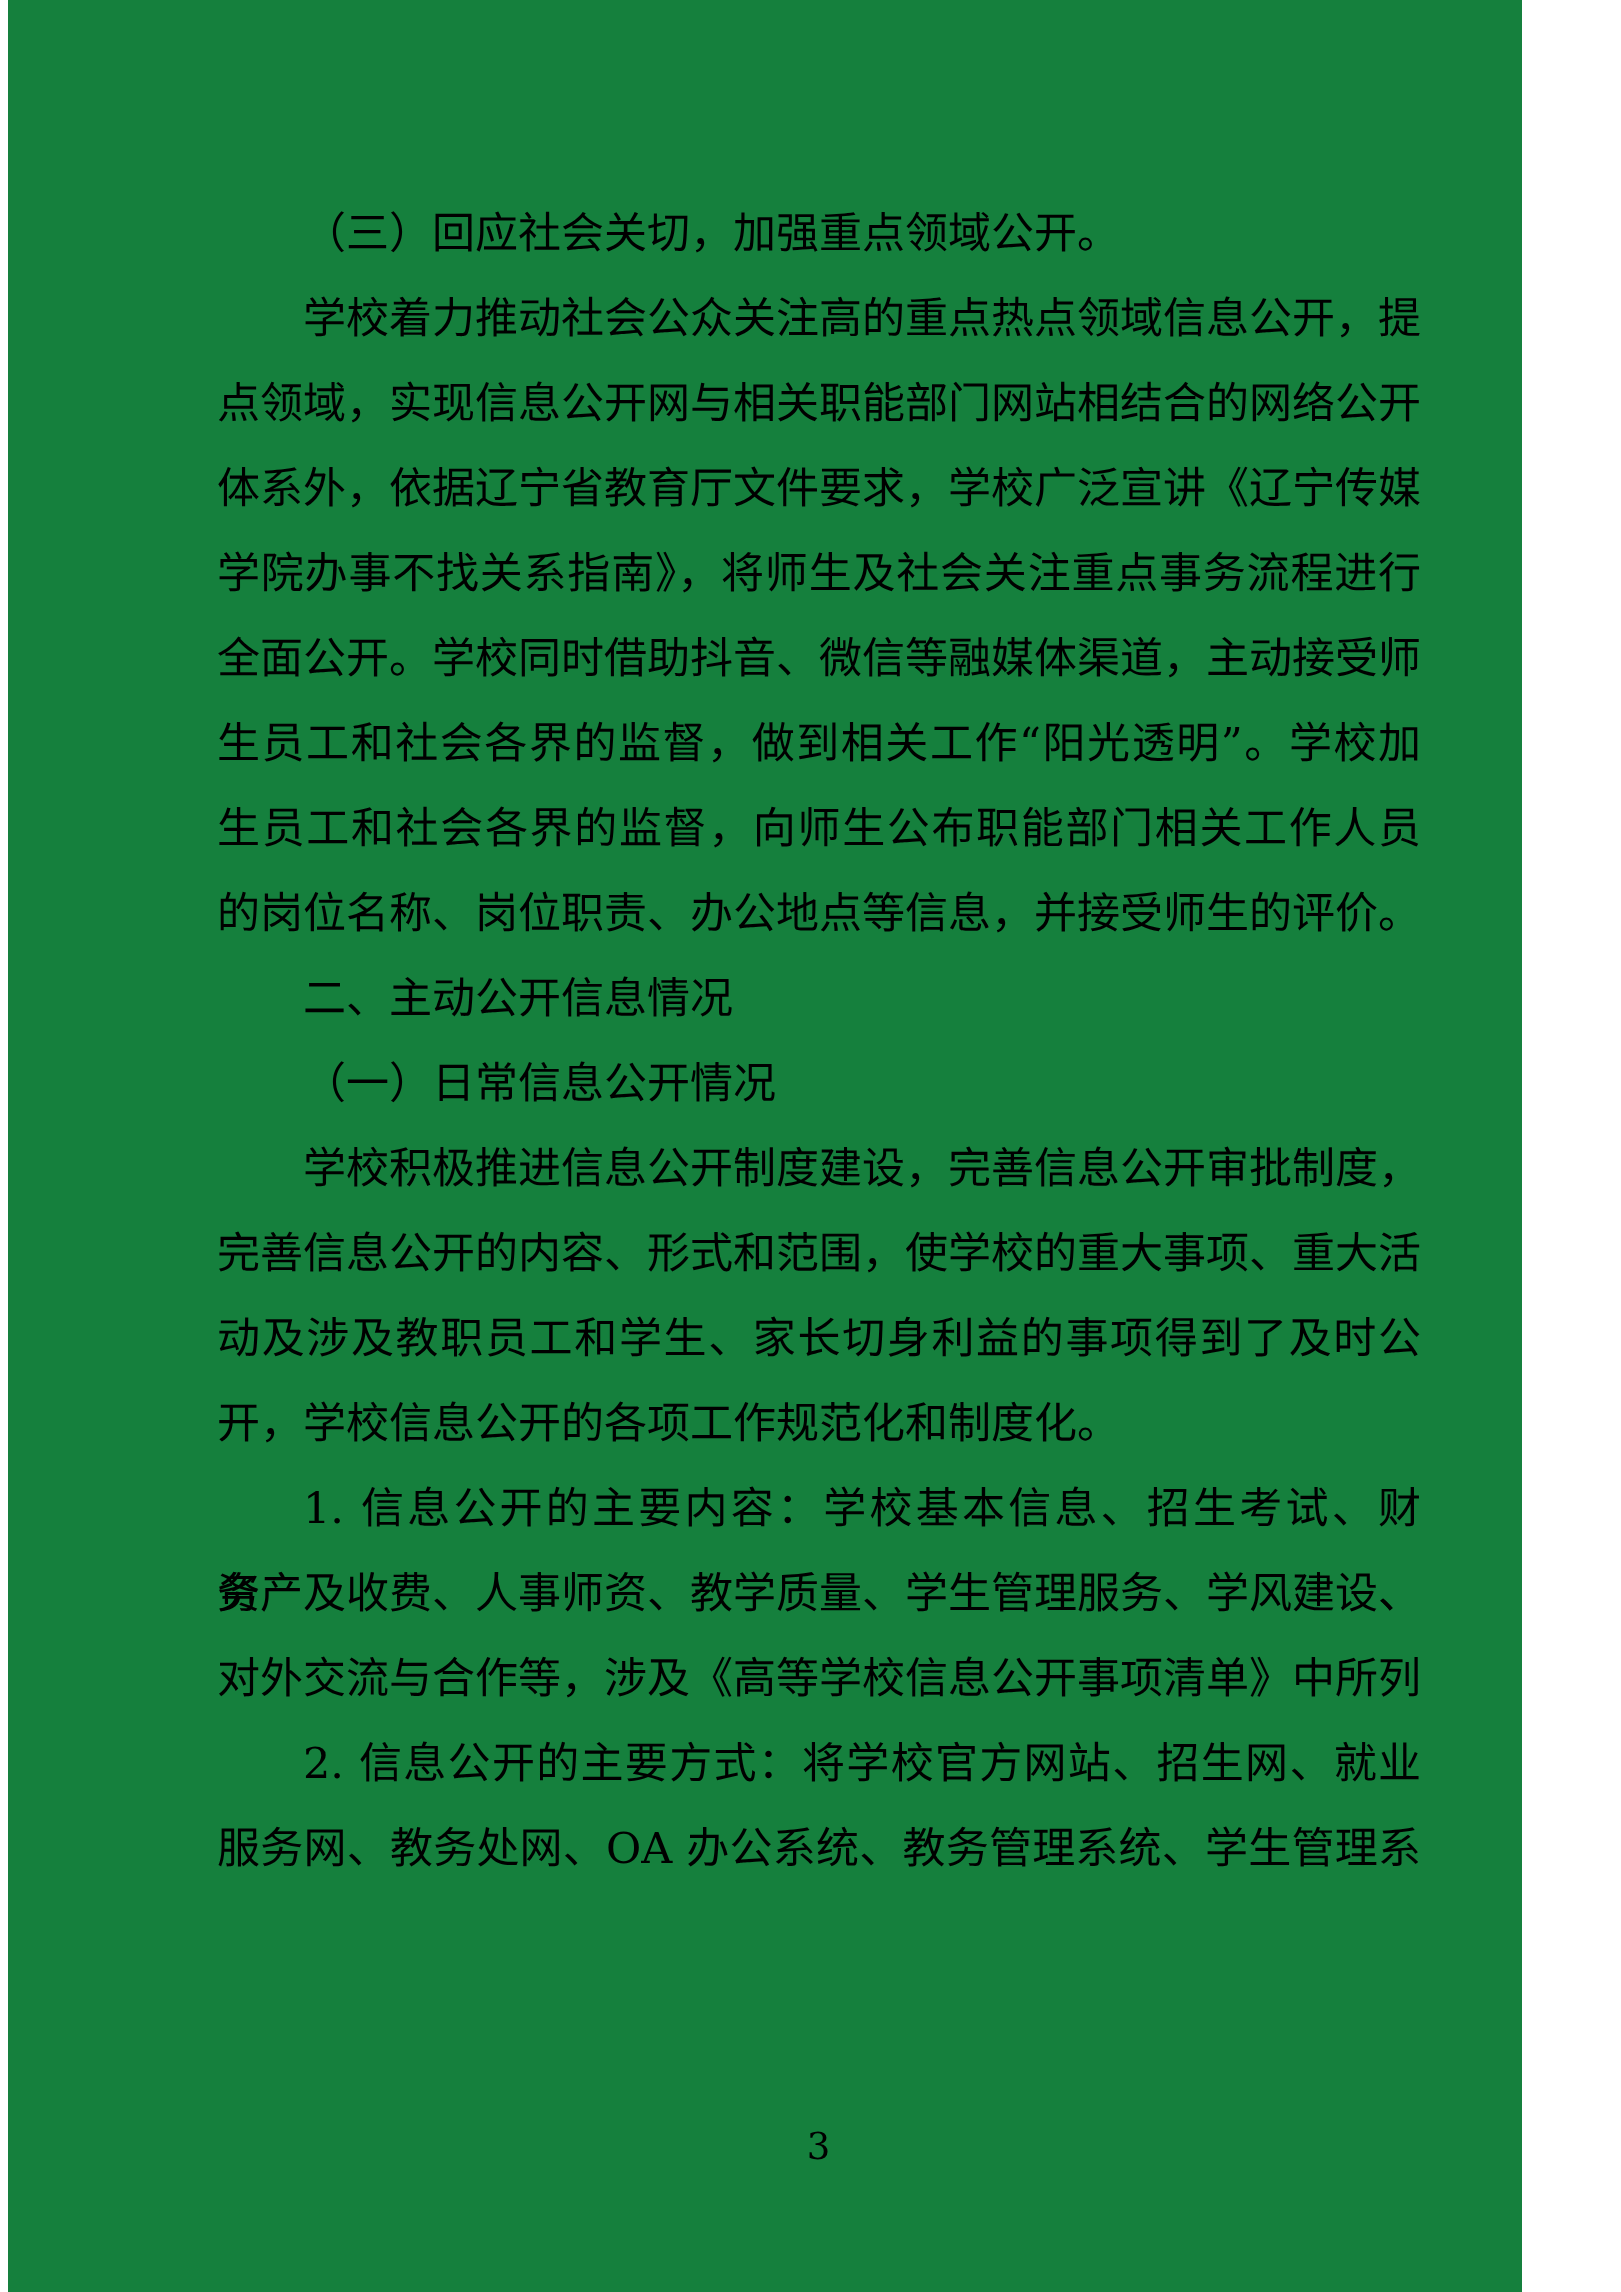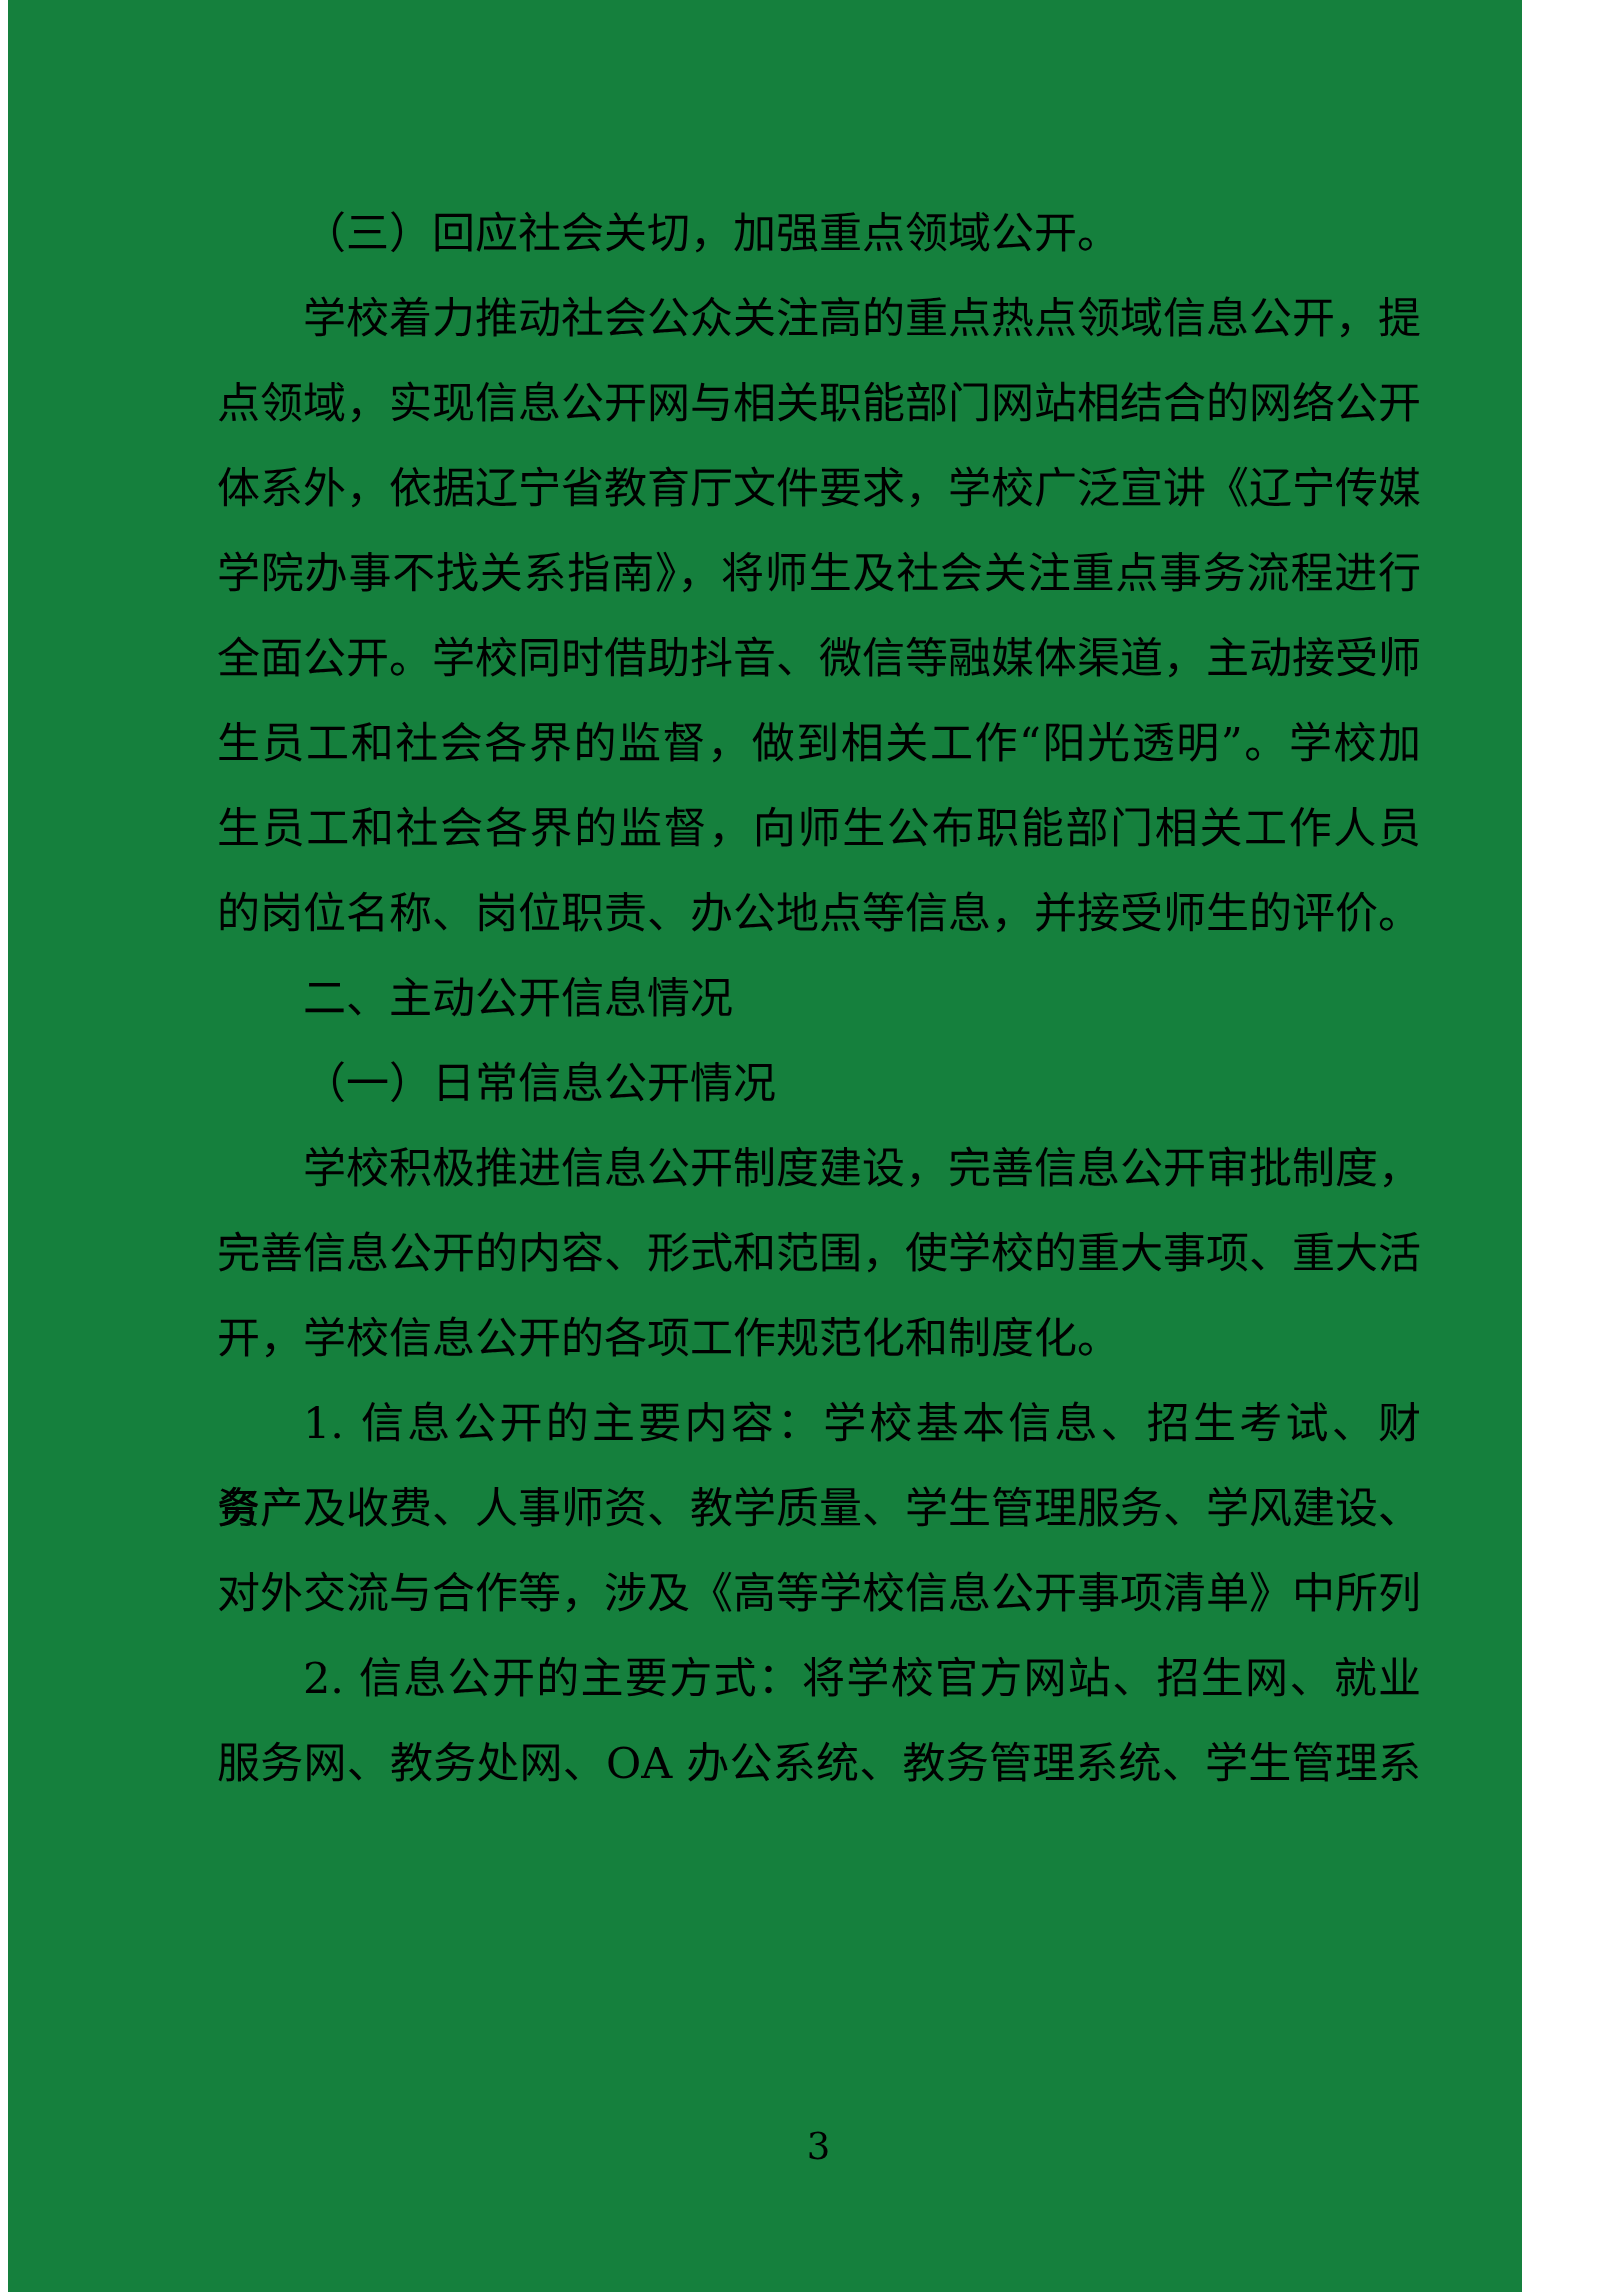--- a/index.html
+++ b/index.html
@@ -72,20 +72,21 @@
       <div class="line body justify">体系外，依据辽宁省教育厅文件要求，学校广泛宣讲《辽宁传媒</div>
       <div class="line body justify">学院办事不找关系指南》，将师生及社会关注重点事务流程进行</div>
       <div class="line body justify">全面公开。学校同时借助抖音、微信等融媒体渠道，主动接受师</div>
       <div class="line body justify">生员工和社会各界的监督，做到相关工作“阳光透明”。学校加</div>
       <div class="line body justify">生员工和社会各界的监督，向师生公布职能部门相关工作人员</div>
       <div class="line body justify">的岗位名称、岗位职责、办公地点等信息，并接受师生的评价。</div>
       <div class="line heiti indent">二、主动公开信息情况</div>
       <div class="line kaiti indent">（一）日常信息公开情况</div>
       <div class="line body indent justify">学校积极推进信息公开制度建设，完善信息公开审批制度，</div>
       <div class="line body justify">完善信息公开的内容、形式和范围，使学校的重大事项、重大活</div>
+      <div class="line body justify">动及涉及教职员工和学生、家长切身利益的事项得到了及时公</div>
       <div class="line body">开，学校信息公开的各项工作规范化和制度化。</div>
       <div class="line body indent justify">1. 信息公开的主要内容：学校基本信息、招生考试、财务、</div>
       <div class="line body justify">资产及收费、人事师资、教学质量、学生管理服务、学风建设、</div>
       <div class="line body justify">对外交流与合作等，涉及《高等学校信息公开事项清单》中所列</div>
       <div class="line body indent justify">2. 信息公开的主要方式：将学校官方网站、招生网、就业</div>
       <div class="line body justify">服务网、教务处网、OA 办公系统、教务管理系统、学生管理系</div>
     </div>
   <div class="page-number">3</div>
 </div>
 

